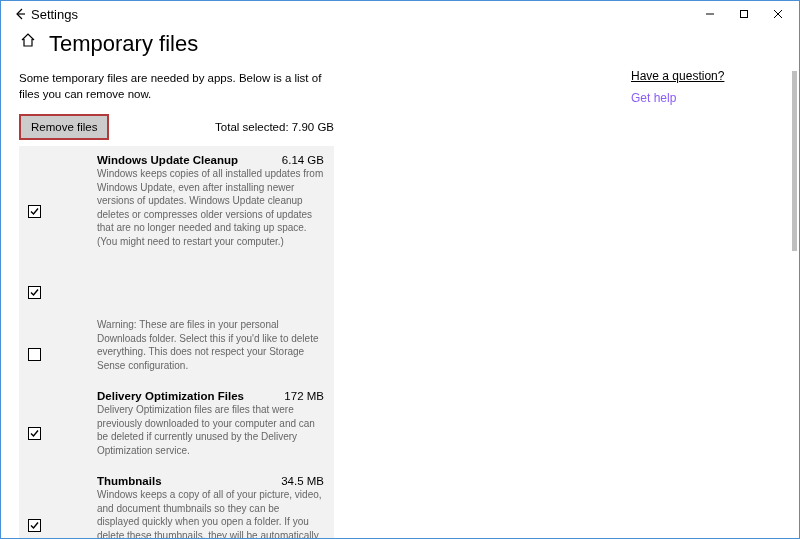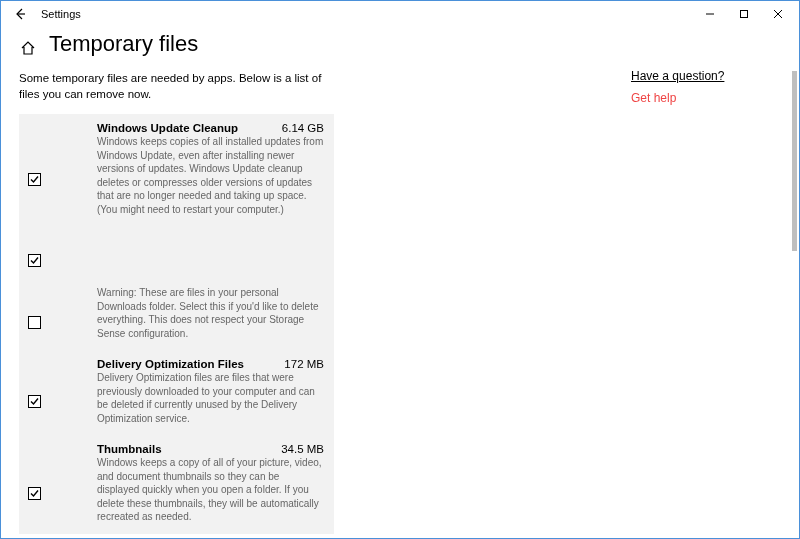--- a/index.html
+++ b/index.html
@@ -18,36 +18,35 @@
     height: 26px;
     display: flex;
     align-items: center;
     padding: 0 4px 0 8px;
   }
   .titlebar .back {
     width: 22px; height: 22px;
     display: flex; align-items: center; justify-content: center;
   }
   .titlebar .app-title {
-    margin-left: 10px;
-    font-size: 11px;
+    font-size: 13px;
   }
   .winbtns {
     margin-left: auto;
     display: flex;
     gap: 0;
   }
   .winbtn {
     width: 34px; height: 24px;
     display: flex; align-items: center; justify-content: center;
     font-size: 12px;
   }
   .header {
     display: flex;
-    align-items: flex-end;
+    align-items: flex-start;
     padding: 4px 18px 12px 18px;
   }
   .header .home {
     width: 18px; height: 18px;
     display: flex; align-items: center; justify-content: center;
   }
   .header h1 {
     font-weight: 500;
     font-size: 22px;
     margin-left: 12px;
@@ -135,21 +134,21 @@
     right: 28px;
     top: 0;
     width: 140px;
   }
   .side-head {
     font-size: 12px;
     margin-bottom: 8px;
     text-decoration: underline;
   }
   .side-link {
-    color: #ef4444;
+    color: #8b5cf6;
     font-size: 12px;
   }
   .scrollbar {
     position: absolute;
     right: 0;
     top: 70px;
     bottom: 0;
     width: 14px;
   }
   .scrollthumb {
@@ -197,20 +196,24 @@
       <path d="M2 8 L8 2 L14 8 M4 7 V14 H12 V7" stroke="#000" stroke-width="1.2" fill="none"></path>
     </svg>
   </div>
   <h1>Temporary files</h1>
 </div>
 
 <div class="body">
   <div class="main">
     <p class="intro">Some temporary files are needed by apps. Below is a list of files you can remove now.</p>
 
+    <div class="action-row">
+      <button class="remove-btn">Remove files</button>
+      <span class="total-selected">Total selected: 7.90 GB</span>
+    </div>
 
     <div class="list">
 
       <div class="item">
         <div class="cbwrap">
           <div class="checkbox checked">
             <svg width="11" height="11" viewBox="0 0 11 11">
                 <path d="M2 5.5 L4.5 8 L9 2.5" stroke="#000" stroke-width="1.4" fill="none"></path>
               </svg>
           </div>

